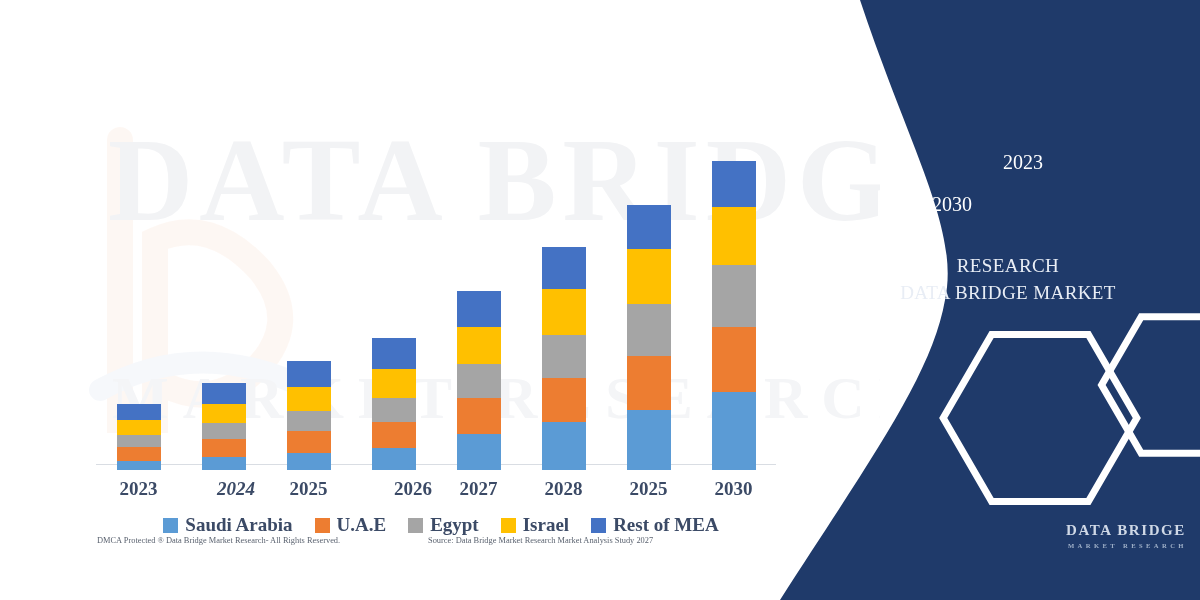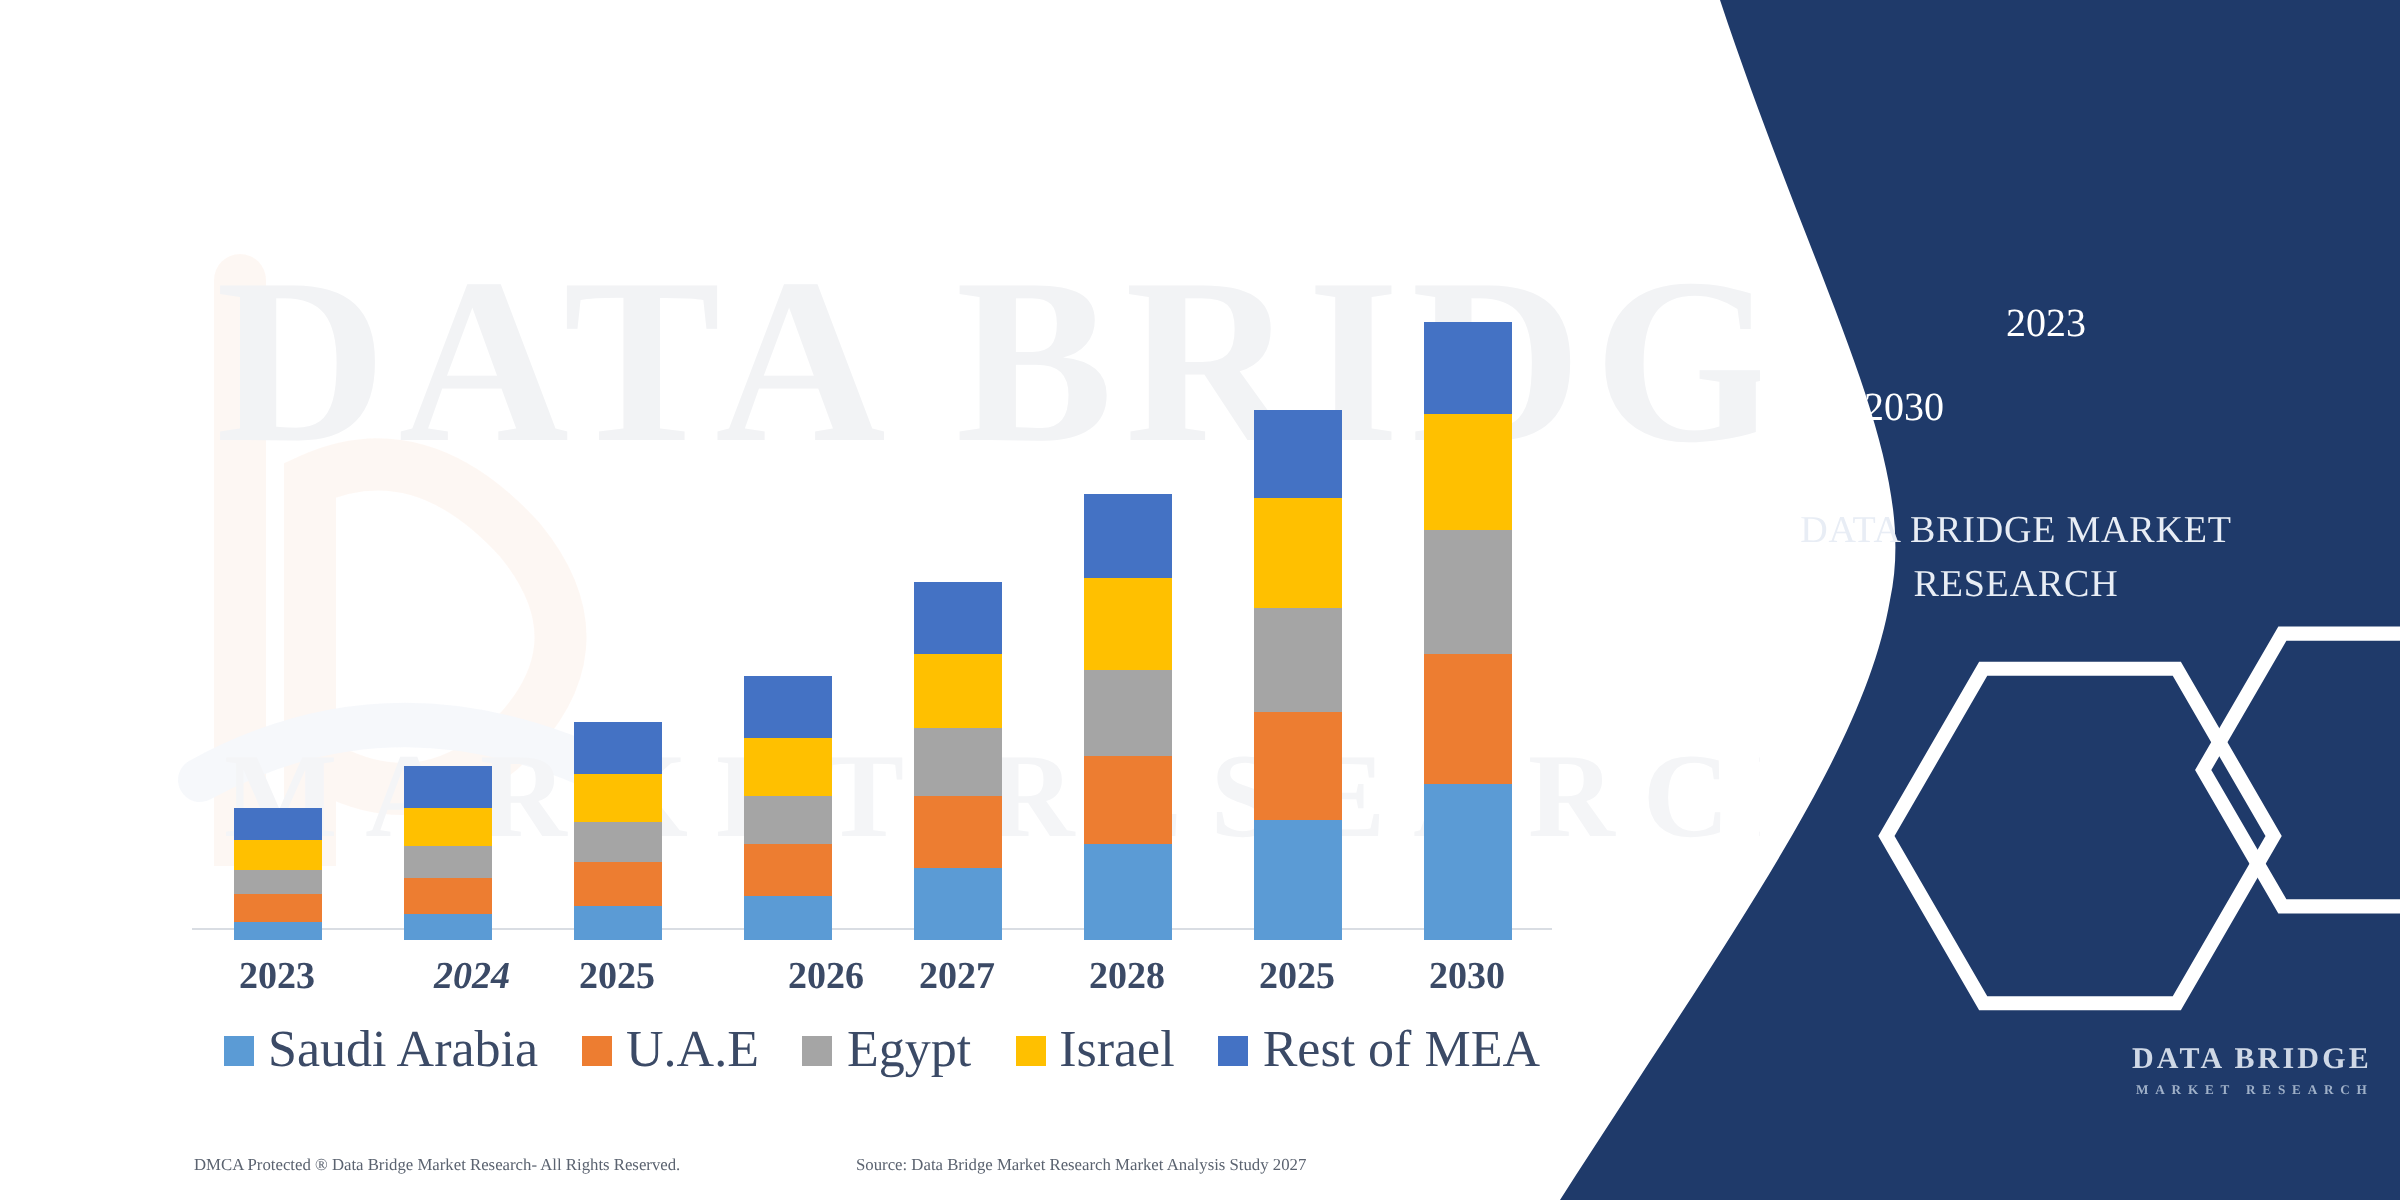--- a/index.html
+++ b/index.html
@@ -64,26 +64,26 @@
   }
 
   
   .legend {
     position:absolute; left:96px; top:512px; width:690px; height:26px;
     display:flex; align-items:center; justify-content:center; gap:22px;
   }
   .legend-item { display:flex; align-items:center; gap:7px; }
   .legend-swatch { width:15px; height:15px; flex:none; }
   .legend-label {
-    font-size:26px; font-weight:normal; color:#3b4a66;
+    font-size:19px; font-weight:bold; color:#3b4a66;
     font-family:"Liberation Serif", serif; white-space:nowrap;
   }
 
   
-  .footer { position:absolute; left:0; top:578px; width:800px; height:20px; }
+  .footer { position:absolute; left:0; top:536px; width:800px; height:20px; }
   .footer span {
     position:absolute; top:0;
     font-size:8.4px; color:#5b6370;
     font-family:"Liberation Serif", serif; white-space:nowrap;
   }
   .footer .dmca { left:97px; }
   .footer .source { left:428px; }
 
   
   .panel-title {
@@ -237,22 +237,22 @@
     <div class="hexes">
       <svg viewBox="0 0 200 110" width="200" height="110">
         <polygon points="16,55 38,17 82,17 104,55 82,93 38,93" fill="none" stroke="#ffffff" stroke-width="3.2"></polygon>
         <polygon points="88,40 106,9 142,9 160,40 142,71 106,71" fill="none" stroke="#ffffff" stroke-width="3.2"></polygon>
       </svg>
       <div class="hex-txt hex-2030">2030</div>
       <div class="hex-txt hex-2023">2023</div>
     </div>
 
     <div class="brand">
+      <div>RESEARCH</div>
       <div>DATA BRIDGE MARKET</div>
-      <div>RESEARCH</div>
     </div>
 
     <div class="logo">
       <svg viewBox="0 0 70 54" width="66" height="52">
         <path d="M14 6 L14 48 L24 48 L24 20 Q42 14 52 28 Q60 41 44 48" fill="none" stroke="#E8751A" stroke-width="9" stroke-linecap="square"></path>
         <path d="M6 42 Q34 24 64 42 Q36 54 6 42 Z" fill="#2E5D9F" opacity=".92"></path>
       </svg>
       <div class="logo-text">DATA BRIDGE</div>
       <div class="logo-sub">MARKET RESEARCH</div>
     </div>

